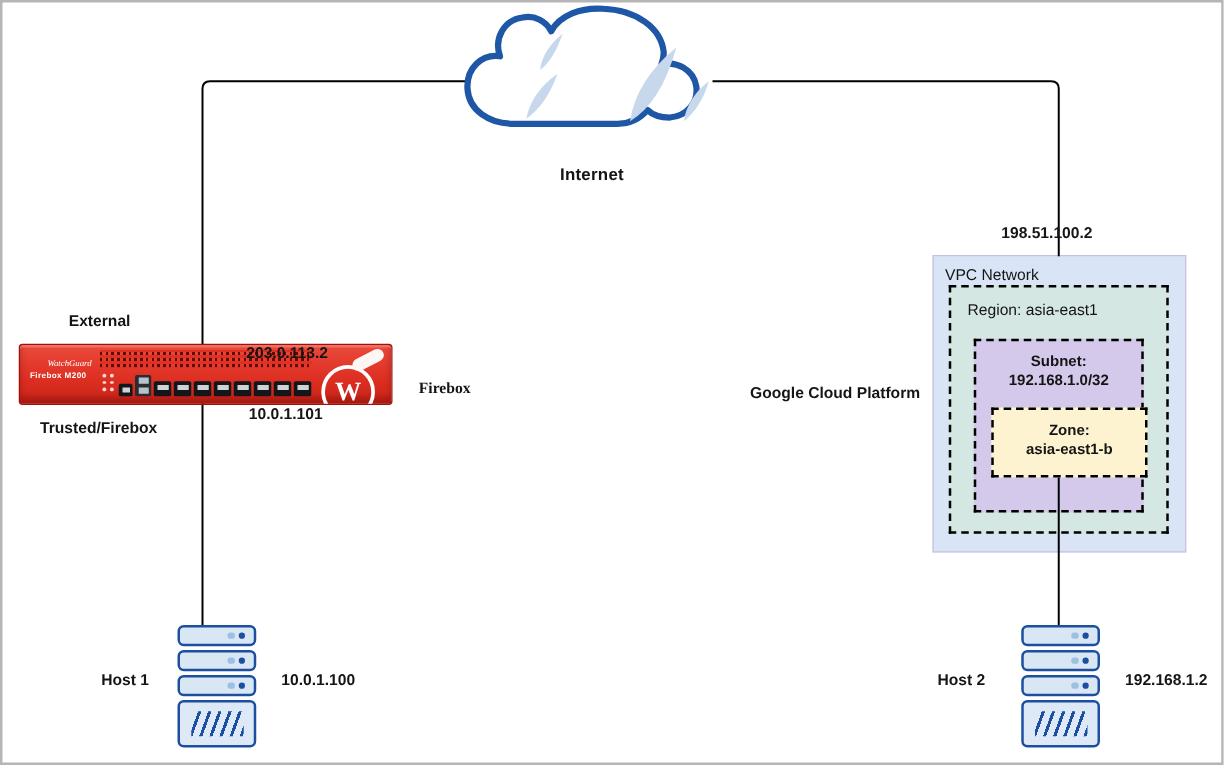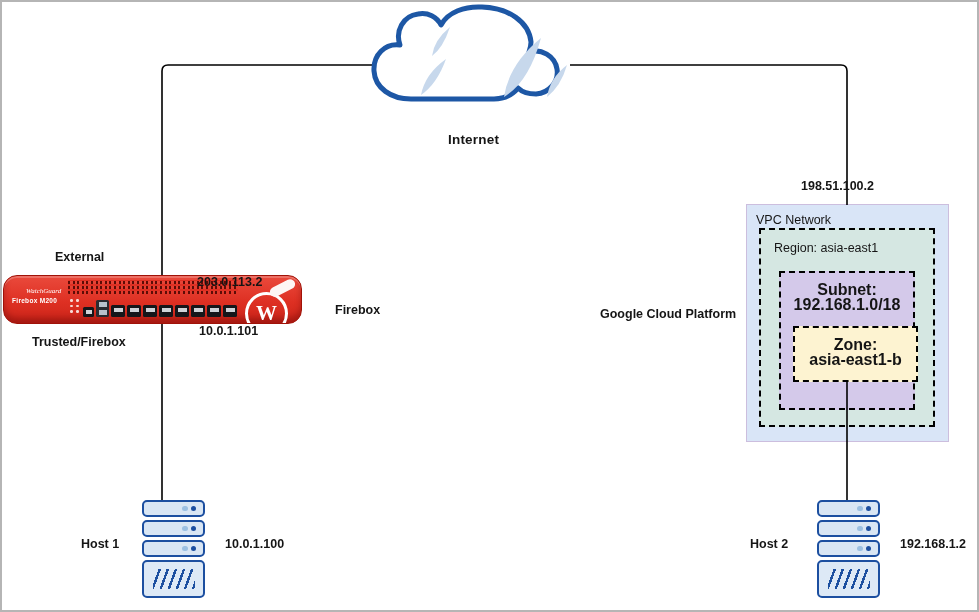--- a/index.html
+++ b/index.html
@@ -29,27 +29,27 @@
   .cloud{position:absolute;left:366px;top:2px;width:208px;height:104px;z-index:3;}
 
   
   .gcp-box{position:absolute;box-sizing:border-box;z-index:1;}
   .vpc{left:744px;top:202px;width:203px;height:238px;background:#d9e5f7;border:1px solid #ccbede;}
   .region{left:757px;top:226px;width:176px;height:199px;background:#d5e7e2;border:2px dashed #000;}
   .subnet{left:777px;top:269px;width:136px;height:139px;background:#d4c9ea;border:2px dashed #000;}
   .zone{left:791px;top:324px;width:125px;height:56px;background:#fdf3d1;border:2px dashed #000;}
   .gcp-box .tag{position:absolute;left:9px;top:8px;font-weight:400;font-size:12.5px;color:#151515;white-space:nowrap;}
   .region .tag{left:13px;top:11px;}
-  .center-text{position:absolute;left:0;right:0;top:9px;text-align:center;font-weight:700;font-size:16px;line-height:15px;color:#151515;}
+  .center-text{position:absolute;left:0;right:0;top:9px;text-align:center;font-weight:700;font-size:12px;line-height:15px;color:#151515;}
 
   
   .firebox{
-    position:absolute;left:1px;top:273px;width:297px;height:47px;z-index:3;
+    position:absolute;left:13px;top:273px;width:297px;height:47px;z-index:3;
     background:linear-gradient(180deg,#ea4a3c 0%,#de3023 55%,#cc2419 100%);
-    border:1px solid #a01208;border-radius:14px;
+    border:1px solid #a01208;border-radius:3px;
     box-shadow:inset 0 2px 0 rgba(255,255,255,.22), inset 0 -5px 6px rgba(90,0,0,.35);
     overflow:hidden;
   }
   .fb-brand{position:absolute;left:8px;top:11px;color:#fff;line-height:8px;}
   .fb-brand .script{font-style:italic;font-size:7px;font-family:"Liberation Serif",serif;display:block;margin-left:14px;}
   .fb-brand .model{font-size:6.5px;font-weight:700;display:block;margin-top:2px;letter-spacing:.3px;}
   .fb-vents{
     position:absolute;left:64px;top:4px;width:170px;height:14px;border-radius:1px;
     background-image:
       repeating-linear-gradient(0deg, transparent 0 3px, #de3023 3px 4.8px),
@@ -95,21 +95,21 @@
 
   <div class="gcp-box vpc">
     <span class="tag">VPC Network</span>
   </div>
   <div class="gcp-box region">
     <span class="tag">Region: asia-east1</span>
   </div>
   <div class="gcp-box subnet">
     <div class="center-text">
       <div>Subnet:</div>
-      <div>192.168.1.0/18</div>
+      <div>192.168.1.0/32</div>
     </div>
   </div>
   <div class="gcp-box zone">
     <div class="center-text">
       <div>Zone:</div>
       <div>asia-east1-b</div>
     </div>
   </div>
 
   <svg class="wires" width="979" height="612">
@@ -194,21 +194,21 @@
         <div class="hatch"></div>
       </div>
   </div>
 
   <span class="lbl lbl-lg" style="left:446px;top:130px;">Internet</span>
 
   <span class="lbl" style="left:53px;top:248px;">External</span>
   <span class="lbl" style="left:195px;top:248px;margin-top:25px;">203.0.113.2</span>
   <span class="lbl" style="left:30px;top:333px;">Trusted/Firebox</span>
   <span class="lbl" style="left:197px;top:322px;">10.0.1.101</span>
-  <span class="lbl" style="left:333px;top:301px;">Firebox</span>
+  <span class="lbl" style="left:333px;top:301px;font-family:Liberation Serif, serif;">Firebox</span>
 
   <span class="lbl" style="left:598px;top:305px;">Google Cloud Platform</span>
   <span class="lbl" style="left:751px;top:177px;margin-left:48px;">198.51.100.2</span>
 
   <span class="lbl" style="left:79px;top:535px;">Host 1</span>
   <span class="lbl" style="left:223px;top:535px;">10.0.1.100</span>
   <span class="lbl" style="left:748px;top:535px;">Host 2</span>
   <span class="lbl" style="left:898px;top:535px;">192.168.1.2</span>
 
 </div>

